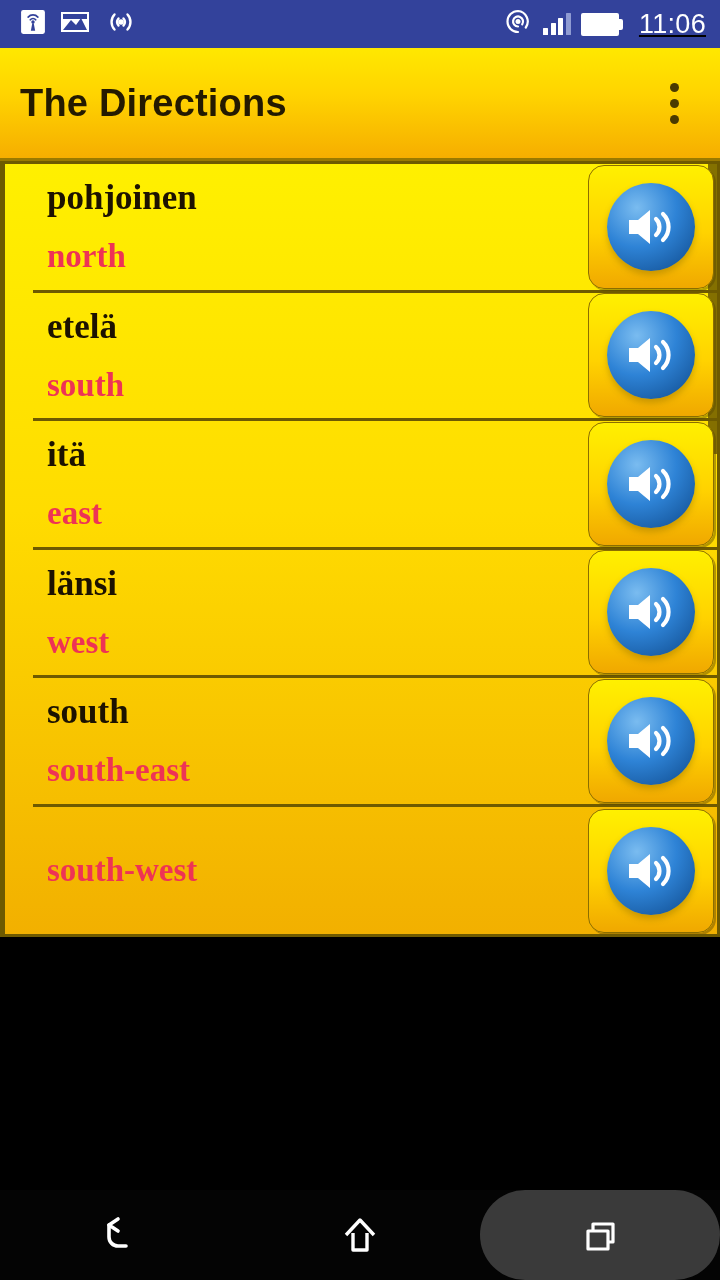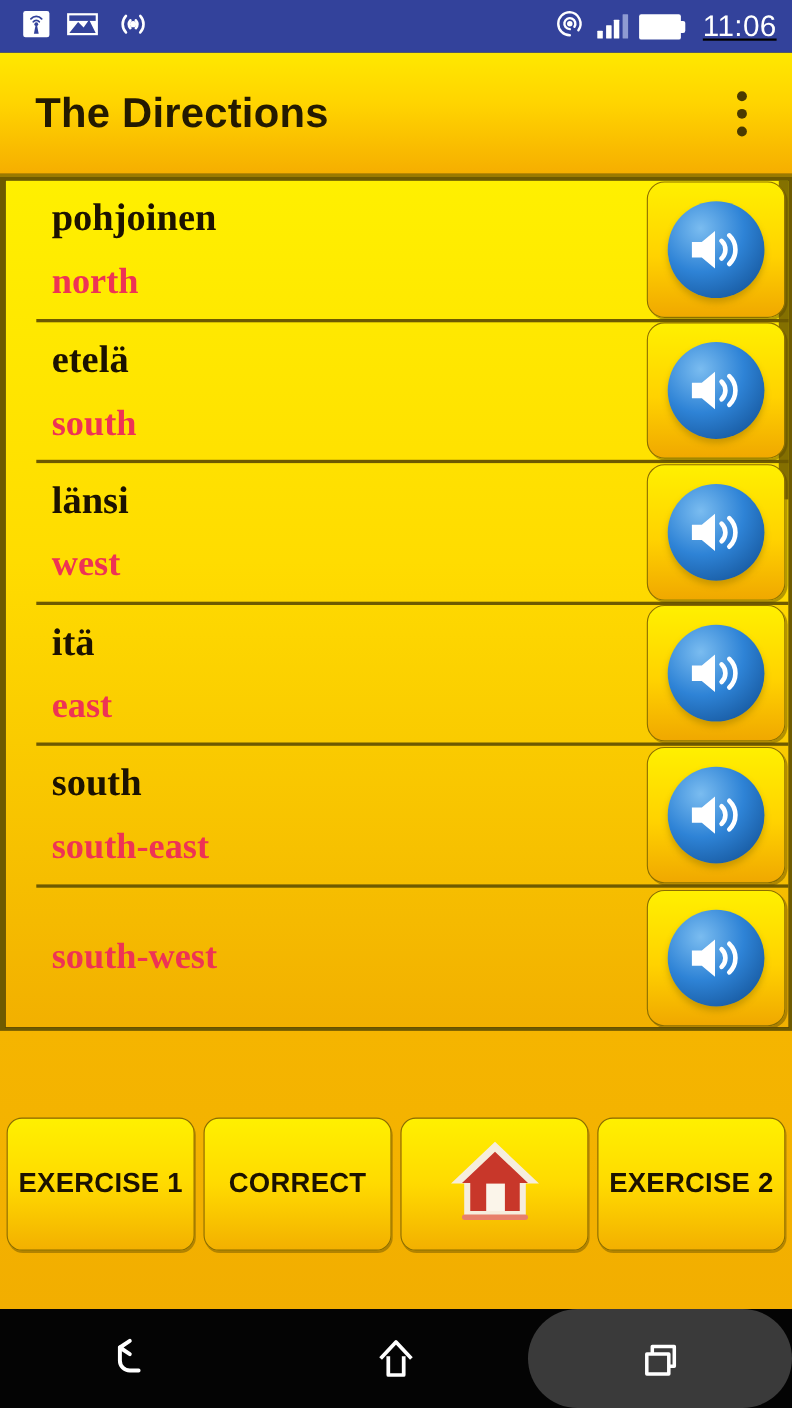--- a/index.html
+++ b/index.html
@@ -36,21 +36,21 @@
   
   .batt{ position:relative; width:42px; height:23px; }
   .batt .body{ position:absolute; inset:0 4px 0 0; background:#fff; border-radius:2px; }
   .batt .cap{ position:absolute; right:0; top:6px; width:5px; height:11px; background:#fff; border-radius:0 2px 2px 0; }
 
   
   .actionbar{
     position:absolute; top:48px; left:0; width:720px; height:113px;
     background:linear-gradient(180deg,#FFE800 0%,#FFD400 42%,#F6AE00 100%);
     border-bottom:3px solid #9A7A00;
-    display:flex; align-items:center; padding:0 18px 0 32px;
+    display:flex; align-items:center; padding:0 18px 0 20px;
   }
   .apptitle{
     font-size:38px; font-weight:700; color:#241A00;
     letter-spacing:.2px; font-family:"Liberation Sans", sans-serif;
   }
   .overflow{
     margin-left:auto; width:56px; height:72px;
     display:flex; flex-direction:column; align-items:center; justify-content:center; gap:7px;
   }
   .overflow span{ width:9px; height:9px; border-radius:50%; background:#4A3A00; display:block; }
@@ -240,60 +240,60 @@
                 <path d="M40 13a18 18 0 0 1 0 26"></path>
               </g>
             </svg>
           </div>
         </div>
       </div>
     </div>
 
     <div class="row">
       <div class="row-texts">
+        <div class="word">itä</div>
+        <div class="trans">east</div>
+      </div>
+      <div class="spk-cell">
+        <div class="spk-btn">
+          <div class="spk-sphere">
+            <svg width="56" height="52" viewBox="0 0 56 52">
+              <path d="M6 19h9l12-10v34L15 33H6z" fill="#fff"></path>
+              <g fill="none" stroke="#fff" stroke-width="4.2" stroke-linecap="round">
+                <path d="M33 18a11 11 0 0 1 0 16"></path>
+                <path d="M40 13a18 18 0 0 1 0 26"></path>
+              </g>
+            </svg>
+          </div>
+        </div>
+      </div>
+    </div>
+
+    <div class="row">
+      <div class="row-texts">
         <div class="word">länsi</div>
         <div class="trans">west</div>
       </div>
       <div class="spk-cell">
         <div class="spk-btn">
           <div class="spk-sphere">
             <svg width="56" height="52" viewBox="0 0 56 52">
               <path d="M6 19h9l12-10v34L15 33H6z" fill="#fff"></path>
               <g fill="none" stroke="#fff" stroke-width="4.2" stroke-linecap="round">
                 <path d="M33 18a11 11 0 0 1 0 16"></path>
                 <path d="M40 13a18 18 0 0 1 0 26"></path>
               </g>
             </svg>
           </div>
         </div>
       </div>
     </div>
 
     <div class="row">
       <div class="row-texts">
-        <div class="word">itä</div>
-        <div class="trans">east</div>
-      </div>
-      <div class="spk-cell">
-        <div class="spk-btn">
-          <div class="spk-sphere">
-            <svg width="56" height="52" viewBox="0 0 56 52">
-              <path d="M6 19h9l12-10v34L15 33H6z" fill="#fff"></path>
-              <g fill="none" stroke="#fff" stroke-width="4.2" stroke-linecap="round">
-                <path d="M33 18a11 11 0 0 1 0 16"></path>
-                <path d="M40 13a18 18 0 0 1 0 26"></path>
-              </g>
-            </svg>
-          </div>
-        </div>
-      </div>
-    </div>
-
-    <div class="row">
-      <div class="row-texts">
         <div class="word">south</div>
         <div class="trans">south-east</div>
       </div>
       <div class="spk-cell">
         <div class="spk-btn">
           <div class="spk-sphere">
             <svg width="56" height="52" viewBox="0 0 56 52">
               <path d="M6 19h9l12-10v34L15 33H6z" fill="#fff"></path>
               <g fill="none" stroke="#fff" stroke-width="4.2" stroke-linecap="round">
                 <path d="M33 18a11 11 0 0 1 0 16"></path>
@@ -318,41 +318,20 @@
                 <path d="M33 18a11 11 0 0 1 0 16"></path>
                 <path d="M40 13a18 18 0 0 1 0 26"></path>
               </g>
             </svg>
           </div>
         </div>
       </div>
     </div>
   </div>
 
-  <div class="btnbar">
-    <div class="btn">
-      <span class="btn-label">EXERCISE 1</span>
-    </div>
-    <div class="btn">
-      <span class="btn-label">CORRECT</span>
-    </div>
-    <div class="btn">
-      <span>
-        <svg width="92" height="84" viewBox="0 0 92 84">
-          <path d="M46 6 L86 44 L74 44 L74 76 L18 76 L18 44 L6 44 Z" fill="#F6EDDC"></path>
-          <path d="M46 15 L76 43.5 L68.5 43.5 L68.5 69 L23.5 69 L23.5 43.5 L16 43.5 Z" fill="#C8372A"></path>
-          <rect x="38" y="44" width="17" height="25" fill="#FBF5EA"></rect>
-          <rect x="16" y="72" width="60" height="5" rx="2.5" fill="#E8806A"></rect>
-        </svg>
-      </span>
-    </div>
-    <div class="btn">
-      <span class="btn-label">EXERCISE 2</span>
-    </div>
-  </div>
 
   <div class="navbar">
     <div class="nav-item">
       <svg width="48" height="48" viewBox="0 0 48 48">
         <g fill="none" stroke="#fff" stroke-width="3.6" stroke-linecap="round" stroke-linejoin="round">
           <path d="M13 14 v12 a9 9 0 0 0 9 9 h8"></path>
           <path d="M22 8 L13 14 L22 20"></path>
         </g>
       </svg>
     </div>

